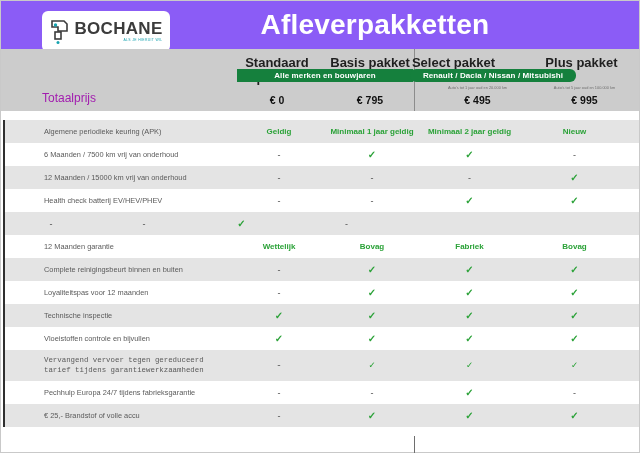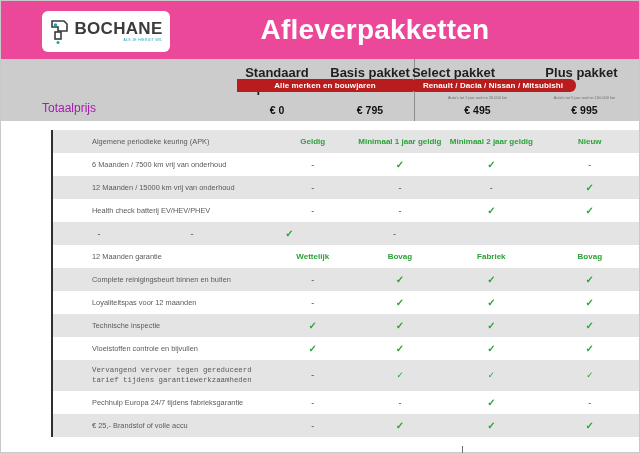--- a/index.html
+++ b/index.html
@@ -12,22 +12,22 @@
   .page {
     position: relative;
     width: 640px; height: 453px;
     background: #ffffff;
     border: 1px solid #c9c9c9;
   }
 
   
   .header {
     position: relative;
-    height: 58px;
-    background: #ec4899;
+    height: 48px;
+    background: #8b5cf6;
     display: flex;
     align-items: center;
     text-decoration: underline;
   }
   .logo-box {
     position: absolute;
     left: 41px; top: 10px;
     width: 128px; height: 41px;
     background: #ffffff;
     border-radius: 6px;
@@ -92,21 +92,21 @@
   }
   .c1 { left: 228px; width: 96px; }
   .c2 { left: 324px; width: 90px; }
   .c3 { left: 400px; width: 105px; }
   .c4 { left: 528px; width: 105px; }
 
   .banner {
     position: absolute;
     top: 20px;
     height: 13px;
-    background: #b91c1c;
+    background: #15803d;
     color: #ffffff;
     font-size: 8px;
     font-weight: bold;
     display: flex;
     align-items: center;
     justify-content: center;
     letter-spacing: 0.1px;
   }
   .banner-left  { left: 236px; width: 176px; }
   .banner-right { left: 409px; width: 166px; border-radius: 6px; }
@@ -137,21 +137,21 @@
 
   .totaal {
     position: absolute;
     left: 41px; top: 42px;
     font-size: 12px;
     font-weight: normal;
     color: #a21caf;
   }
 
   
-  .rows { position: relative; background: #404040; margin-left: 48px; }
+  .rows { position: relative; background: #404040; }
   .row {
     position: relative;
     display: flex;
     align-items: center;
     min-height: 23px;
     border-left: 2px solid #ffffff;
   }
   .row.shade { background: #e4e4e4; }
   .row.white { background: #ffffff; }
   .row.tall { min-height: 31px; font-family: Liberation Mono, monospace; }

